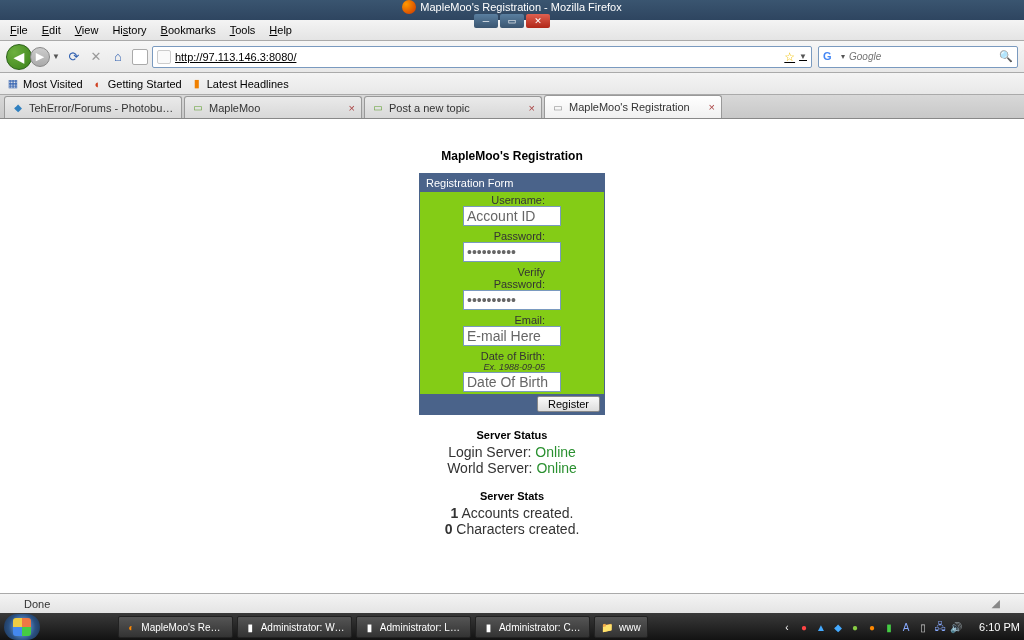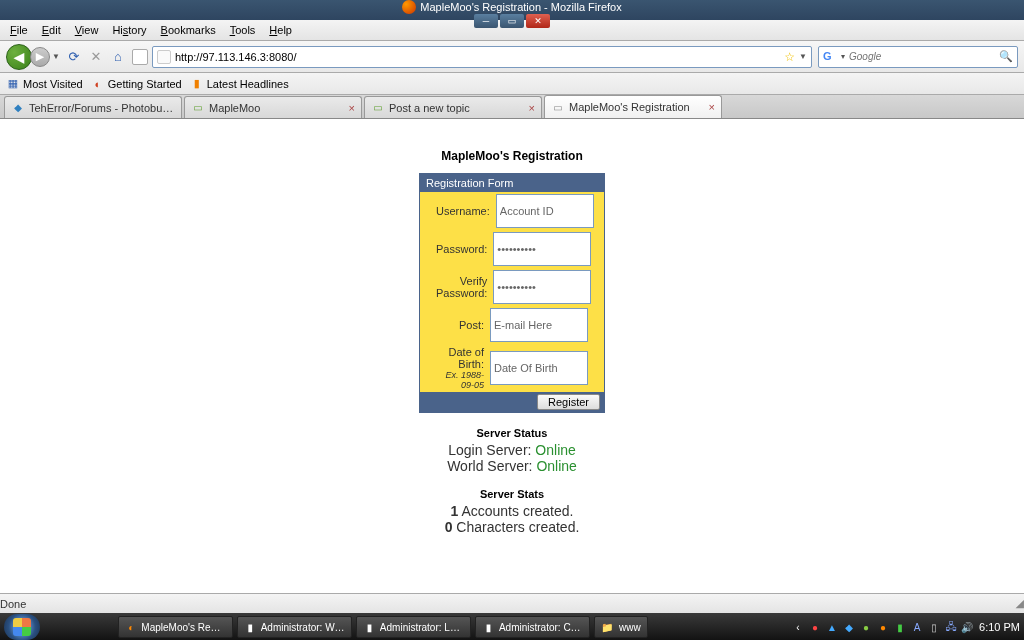--- a/index.html
+++ b/index.html
@@ -24,21 +24,21 @@
 .navbar { height: 32px; background: linear-gradient(#f6f6f6,#e8e8e8); display: flex; align-items: center; padding: 0 6px; gap: 6px; border-bottom: 1px solid #aaa; }
 .backfwd { display: flex; align-items: center; gap: 0; }
 .navbtn { border-radius: 50%; display:flex; align-items:center; justify-content:center; color:#fff; border:1px solid #2a6aa0; }
 .navbtn.back { width: 26px; height: 26px; background: radial-gradient(circle at 30% 30%,#6db040,#3a8018); font-size:14px; border-color:#2a6018;}
 .navbtn.fwd { width: 20px; height: 20px; background: linear-gradient(#ccc,#aaa); font-size:11px; border-color:#888; margin-left:-2px;}
 .nav-dd { font-size:8px; color:#555; margin-left:2px;}
 .nav-icon { width:16px; height:16px; display:flex; align-items:center; justify-content:center; font-size:13px; color:#3060b0; }
 .nav-icon.stop { color:#999; }
 .urlsection { flex:1; display:flex; align-items:center; gap:2px; }
 .url-page-icon { width:16px; height:16px; border:1px solid #aaa; border-radius:2px; background:#fff; margin-right:2px; display:flex; align-items:center; justify-content:center;}
-.urlbar { flex:1; height:22px; border:1px solid #7a9abf; border-radius:2px; background:#fff; display:flex; align-items:center; padding:0 4px; gap:4px; }
+.urlbar { flex:1; height:22px; border:1px solid #7a9abf; border-radius:2px; background:#fff; display:flex; align-items:center; padding:0 4px; gap:4px;text-decoration:underline; }
 .urlbar .dot { width:14px; height:14px; background:#fafafa; border:1px solid #ccc; border-radius:2px;}
 .urlbar input { flex:1; border:none; outline:none; font-size:11px; background:transparent;}
 .urlbar .star { color:#f0c000; font-size:12px;}
 .urlbar .dd { color:#555; font-size:8px;}
 .searchbar { width:200px; height:22px; border:1px solid #7a9abf; border-radius:2px; background:#fff; display:flex; align-items:center; padding:0 4px; gap:4px;}
 .searchbar .glogo { width:14px; height:14px; font-size:11px; font-weight:bold; color:#4285f4;}
 .searchbar input { flex:1; border:none; outline:none; font-size:10px; color:#888; font-style:italic;}
 .searchbar .mag { color:#555;}
 
 
@@ -53,48 +53,48 @@
 .tab .tab-ico { width:14px; height:14px; display:flex; align-items:center; justify-content:center; font-size:10px;}
 .tab .tab-label { flex:1; overflow:hidden; white-space:nowrap; text-overflow:ellipsis;}
 .tab .tab-close { color:#a44; font-size:11px; cursor:pointer;}
 
 
 .content { height: calc(640px - 20px - 20px - 32px - 22px - 24px - 20px - 28px); overflow:auto; background:#fff; padding-top:30px;}
 .page { width:400px; margin:0 auto; text-align:center; }
 .page h2 { font-size:12px; font-weight:bold; margin-bottom:10px;}
 .formbox { border:1px solid #4a638a; width:186px; margin:0 auto; font-size:11px; }
 .formhead { background:#4a638a; color:#fff; text-align:left; padding:3px 6px; font-size:11px;}
-.formrow { display:flex; align-items:center; padding:2px 16px; background:#fde047;}
+.formrow { display:flex; align-items:center; padding:2px 4px; background:#84cc16;flex-direction:column;}
 .formrow .lbl { width:78px; text-align:right; padding-right:6px; color:#333;}
 .formrow .lbl .sub { font-style:italic; font-size:9px; display:block;}
-.formrow input { flex:1; border:1px solid #7a9abf; padding:1px 3px; font-size:11px; height:34px; width:98px; color:#666;}
+.formrow input { flex:1; border:1px solid #7a9abf; padding:1px 3px; font-size:14px; height:34px; width:98px; color:#666;}
 .formfoot { background:#4a638a; text-align:right; padding:2px 4px;}
 .regbtn { background:linear-gradient(#fafafa,#ddd); border:1px solid #888; border-radius:2px; padding:1px 10px; font-size:11px;}
 
 .status-section { margin-top:14px;}
 .status-section h3 { font-size:11px; font-weight:bold; margin-bottom:3px;}
 .status-line { font-size:14px; color:#333;}
 .online { color:#2a9030;}
 .stats strong { font-weight:bold;}
 
 
-.statusbar { height:20px; background:linear-gradient(#f4f4f4,#e4e4e4); border-top:1px solid #aaa; display:flex; align-items:center; padding:0 0; font-size:11px; color:#333; justify-content:space-between;}
+.statusbar { height:20px; background:linear-gradient(#f4f4f4,#e4e4e4); border-top:1px solid #aaa; display:flex; align-items:center; padding:0 24px; font-size:11px; color:#333; justify-content:space-between;}
 
 
 .taskbar { height:28px; background:linear-gradient(#3a3a3a,#111); display:flex; align-items:center; padding:0 4px; gap:4px; color:#fff; font-size:11px;}
 .startbtn { width:36px; height:26px; border-radius:13px; background:radial-gradient(circle at 50% 50%,#6aa0e0 20%,#2a5080 60%,#1a3050); display:flex; align-items:center; justify-content:center; position:relative;}
 .startbtn::before{content:"";width:18px;height:18px;border-radius:3px;background:
  conic-gradient(#e74 0 25%,#4c4 0 50%,#48e 0 75%,#ec4 0);}
 .tb-item { height:22px; background:linear-gradient(#555,#333); border:1px solid #222; border-radius:2px; display:flex; align-items:center; padding:0 6px; gap:4px; max-width:115px;}
 .tb-item .tb-ico { width:14px; height:14px; display:flex; align-items:center; justify-content:center;}
 .tb-item span { overflow:hidden; white-space:nowrap; text-overflow:ellipsis; font-size:10px;}
 .tb-spacer { flex:1;}
 .tray { display:flex; align-items:center; gap:3px;}
 .tray .tray-ico { width:14px; height:14px; font-size:10px; display:flex; align-items:center; justify-content:center;}
-.tray .clock { margin-left:1px; font-size:11px;}
+.tray .clock { margin-left:12px; font-size:11px;}
 </style>
 </head>
 <body>
 
 <div class="titlebar">
   <div class="left">
     <div class="ff-icon"></div>
     <span>MapleMoo's Registration - Mozilla Firefox</span>
   </div>
   <div class="win-controls">
@@ -188,21 +188,21 @@
       </div>
       <div class="formrow">
         <div class="lbl">Password:</div>
         <input type="text" value="••••••••••" style="">
       </div>
       <div class="formrow">
         <div class="lbl">Verify Password:</div>
         <input type="text" value="••••••••••" style="">
       </div>
       <div class="formrow">
-        <div class="lbl">Post:</div>
+        <div class="lbl">Email:</div>
         <input value="E-mail Here" style="">
       </div>
       <div class="formrow">
         <div class="lbl"><span>Date of Birth:</span><span class="sub">Ex. 1988-09-05</span></div>
         <input value="Date Of Birth" style="">
       </div>
       <div class="formfoot">
         <button class="regbtn">Register</button>
       </div>
     </div>

